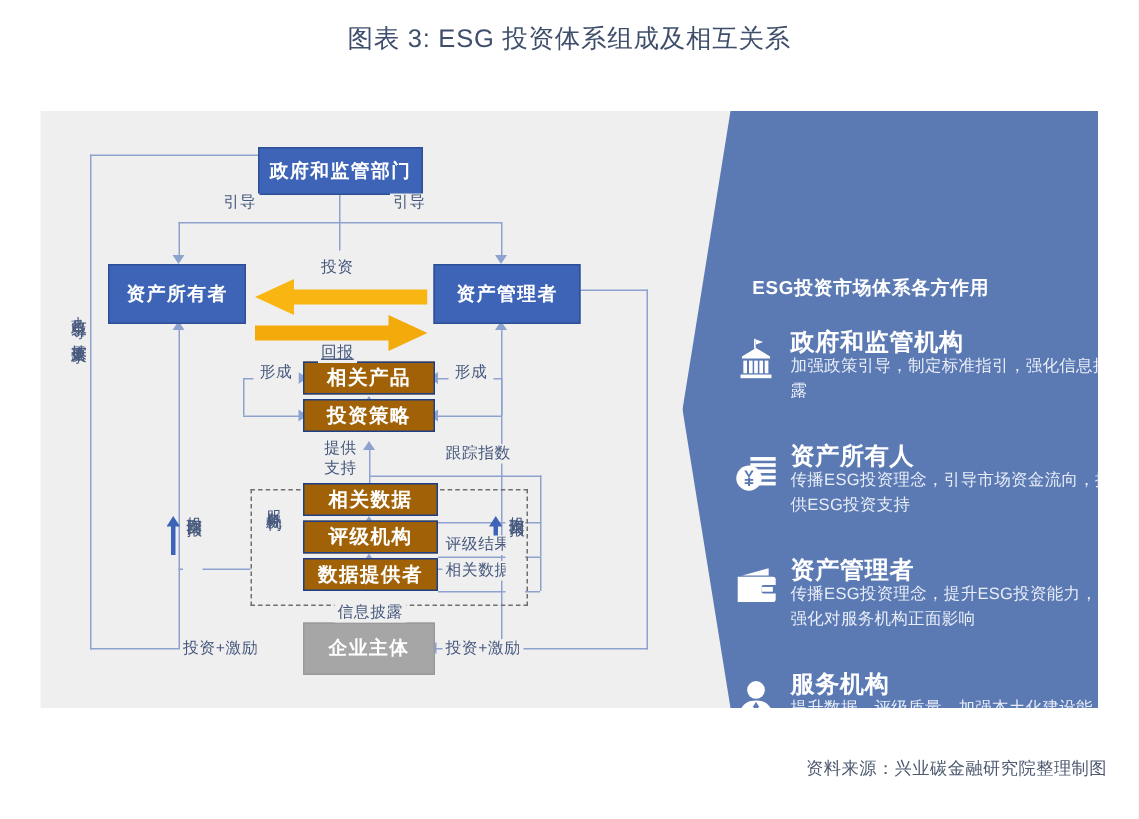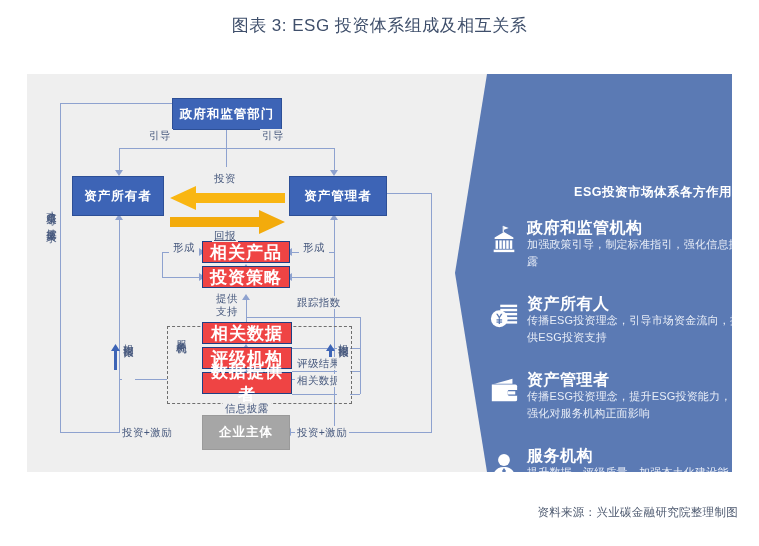--- a/index.html
+++ b/index.html
@@ -26,21 +26,21 @@
   }
   
   #right-panel{
     position:absolute;left:402px;top:0;width:303px;height:398px;
     background:#5b7ab4;
     clip-path:polygon(58px 0, 303px 0, 303px 398px, 58px 398px, 26px 199px);
     -webkit-clip-path:polygon(58px 0, 303px 0, 303px 398px, 58px 398px, 26px 199px);
   }
   #panel-title{
     position:absolute;left:402px;top:110px;width:303px;
-    text-align:right;color:#ffffff;font-size:12.5px;font-weight:bold;
+    text-align:center;color:#ffffff;font-size:12.5px;font-weight:bold;
     letter-spacing:.5px;
   }
   .panel-item{position:absolute;left:0;width:250px;}
   .panel-icon{
     position:absolute;left:0;top:4px;width:30px;height:30px;
     color:#ffffff;
   }
   .panel-icon svg{display:block;width:30px;height:30px;fill:#ffffff;}
   .panel-head{
     position:absolute;left:38px;top:-2px;
@@ -51,37 +51,37 @@
     color:#e8edf7;font-size:11px;line-height:17px;letter-spacing:.2px;
   }
   
   .box{
     position:absolute;box-sizing:border-box;
     display:flex;align-items:center;justify-content:center;
     color:#ffffff;font-size:12.5px;font-weight:bold;letter-spacing:1px;
     text-align:center;
   }
   .box-blue{background:#3d64b6;border:1px solid #2d4f96;}
-  .box-navy{background:#ef4444;border:1.5px solid #1f3f84;font-size:17px;}
+  .box-navy{background:#a16207;border:1.5px solid #1f3f84;font-size:13px;}
   .box-gray{background:#a6a6a6;border:1px solid #9a9a9a;color:#ffffff;}
   
   .ln{position:absolute;background:#8ea2cf;}
   .lnh{height:1px;}
   .lnv{width:1px;}
   .arrow{position:absolute;width:0;height:0;}
   .ar-down{border-left:4px solid transparent;border-right:4px solid transparent;border-top:6px solid #8ea2cf;}
   .ar-up{border-left:4px solid transparent;border-right:4px solid transparent;border-bottom:6px solid #8ea2cf;}
   .ar-right{border-top:4px solid transparent;border-bottom:4px solid transparent;border-left:6px solid #8ea2cf;}
   .ar-left{border-top:4px solid transparent;border-bottom:4px solid transparent;border-right:6px solid #8ea2cf;}
   
   .lbl{
     position:absolute;color:#46587d;font-size:10.5px;letter-spacing:.4px;
     background:#efefef;padding:0 2px;white-space:nowrap;line-height:13px;
   }
-  .lbl2{white-space:normal;width:26px;text-align:center;font-family:Liberation Mono, monospace;}
+  .lbl2{white-space:normal;width:26px;text-align:center;}
   .vlbl{
     position:absolute;color:#46587d;font-size:10.5px;letter-spacing:1px;
     writing-mode:vertical-rl;text-orientation:upright;
     background:#efefef;line-height:13px;
   }
   
   #service-dash{
     position:absolute;border:1.2px dashed #6f6f6f;box-sizing:border-box;
   }
   

